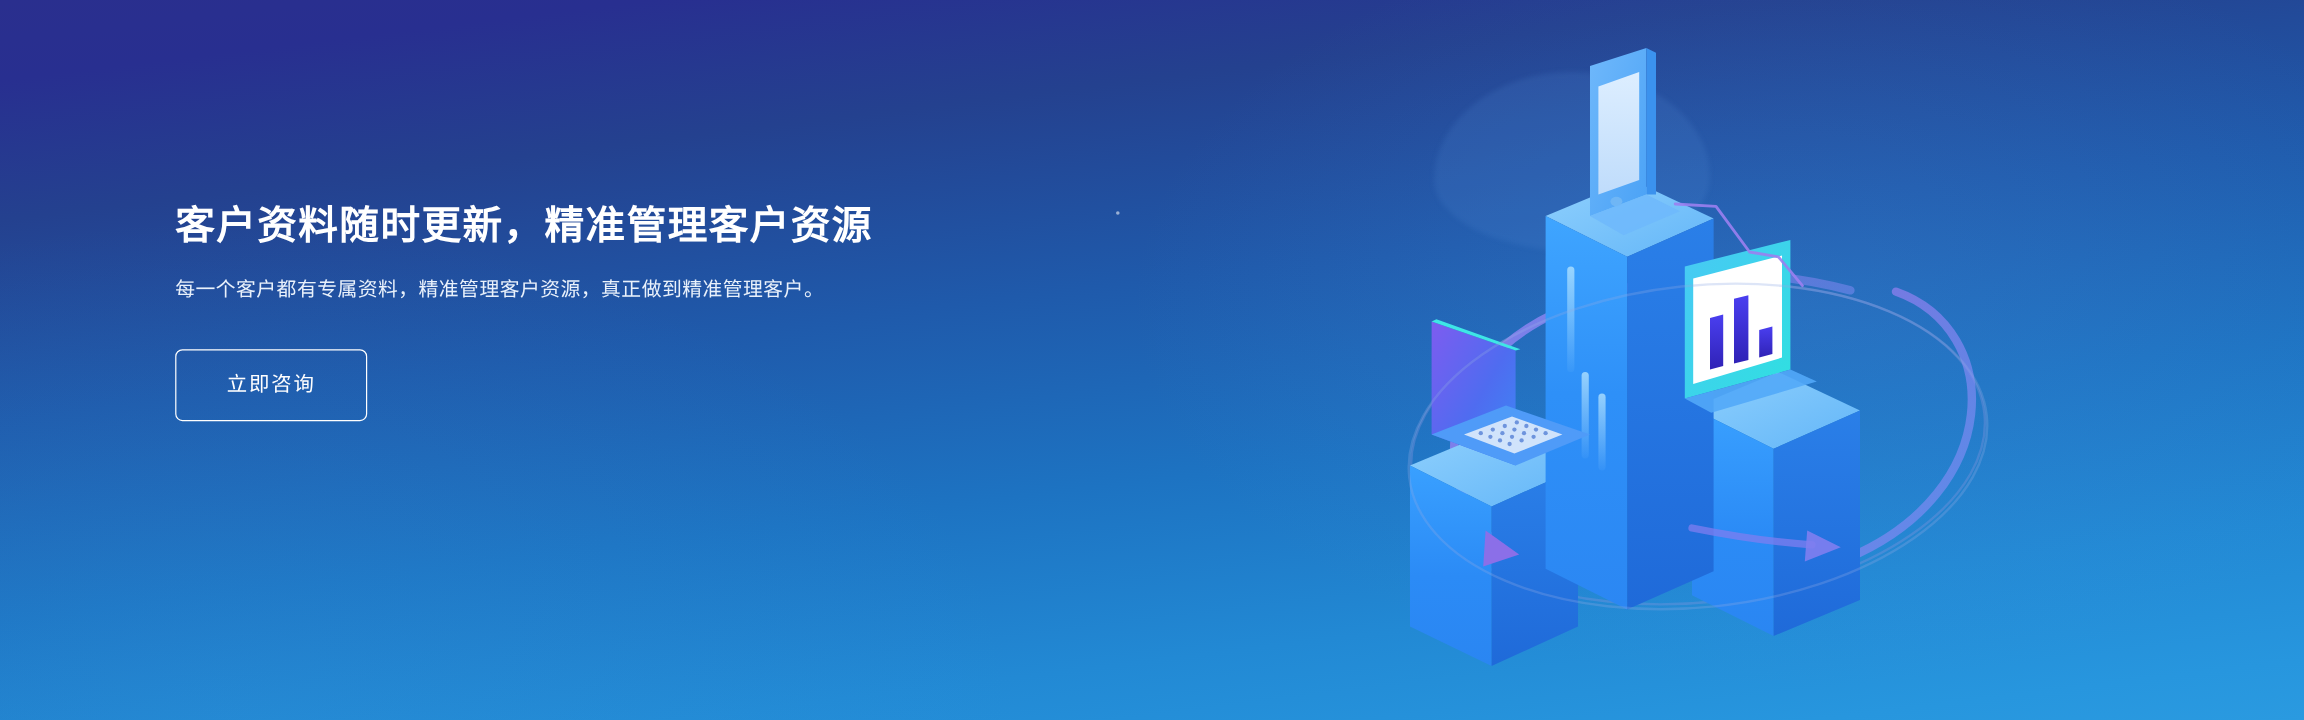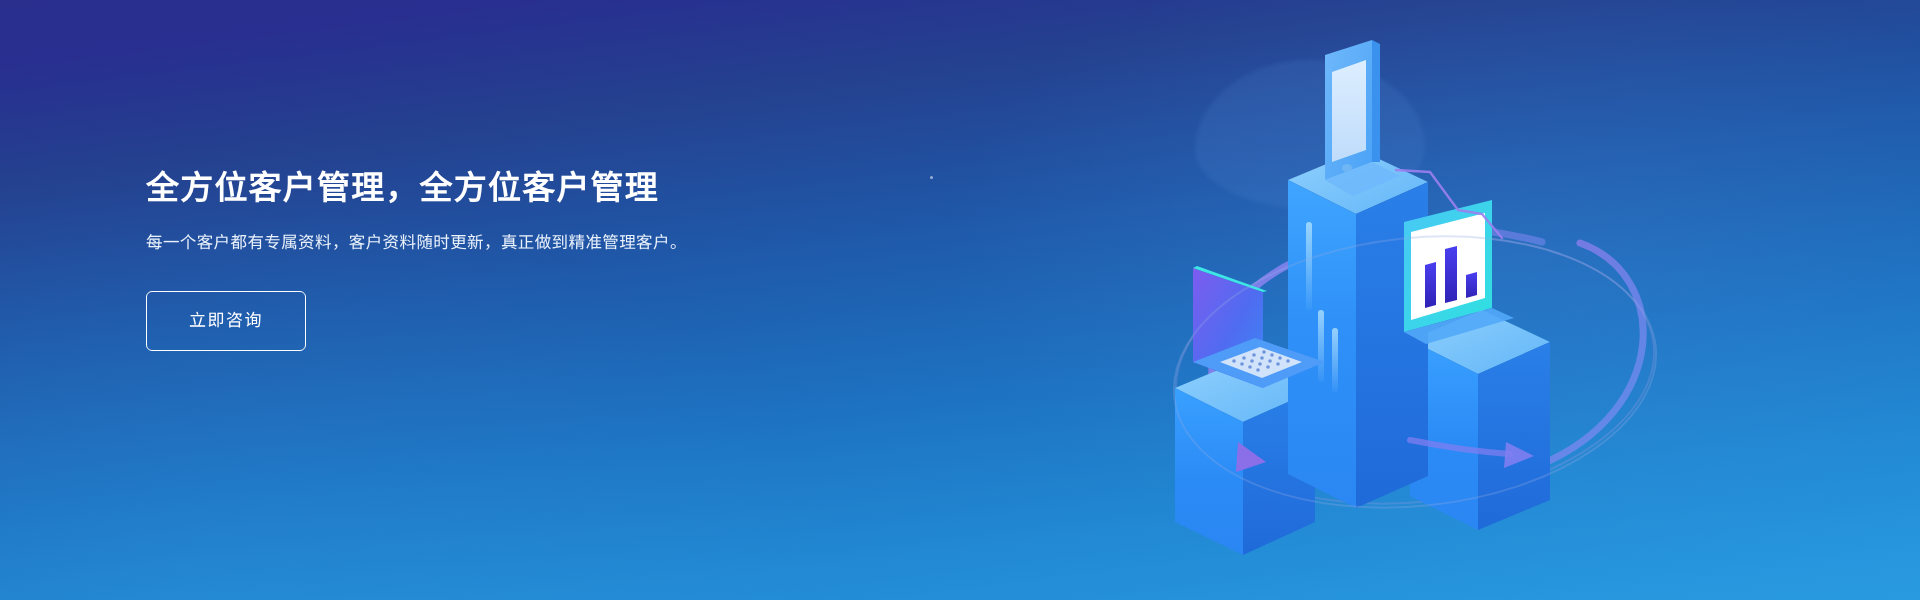--- a/index.html
+++ b/index.html
@@ -110,23 +110,23 @@
 </head>
 <body>
 
 <div id="banner">
 
   <div class="sheen"></div>
   <div class="cloud-blob"></div>
   <div class="speck" style="left:930px; top:176px;"></div>
 
   <div class="copy">
-    <h1 class="headline">全方位客户管理，全方位客户管理</h1>
-
-    <p class="subhead">每一个客户都有专属资料，客户资料随时更新，真正做到精准管理客户。</p>
+    <h1 class="headline">客户资料随时更新，精准管理客户资源</h1>
+
+    <p class="subhead">每一个客户都有专属资料，精准管理客户资源，真正做到精准管理客户。</p>
 
     <button class="cta">立即咨询</button>
   </div>
 
   <div class="art">
     <svg viewBox="0 0 620 580" xmlns="http://www.w3.org/2000/svg">
       <defs>
         <linearGradient id="gPillarFront" x1="0" y1="0" x2="0" y2="1">
           <stop offset="0%" stop-color="#39a0ff"></stop>
           <stop offset="55%" stop-color="#2b8bf6"></stop>

